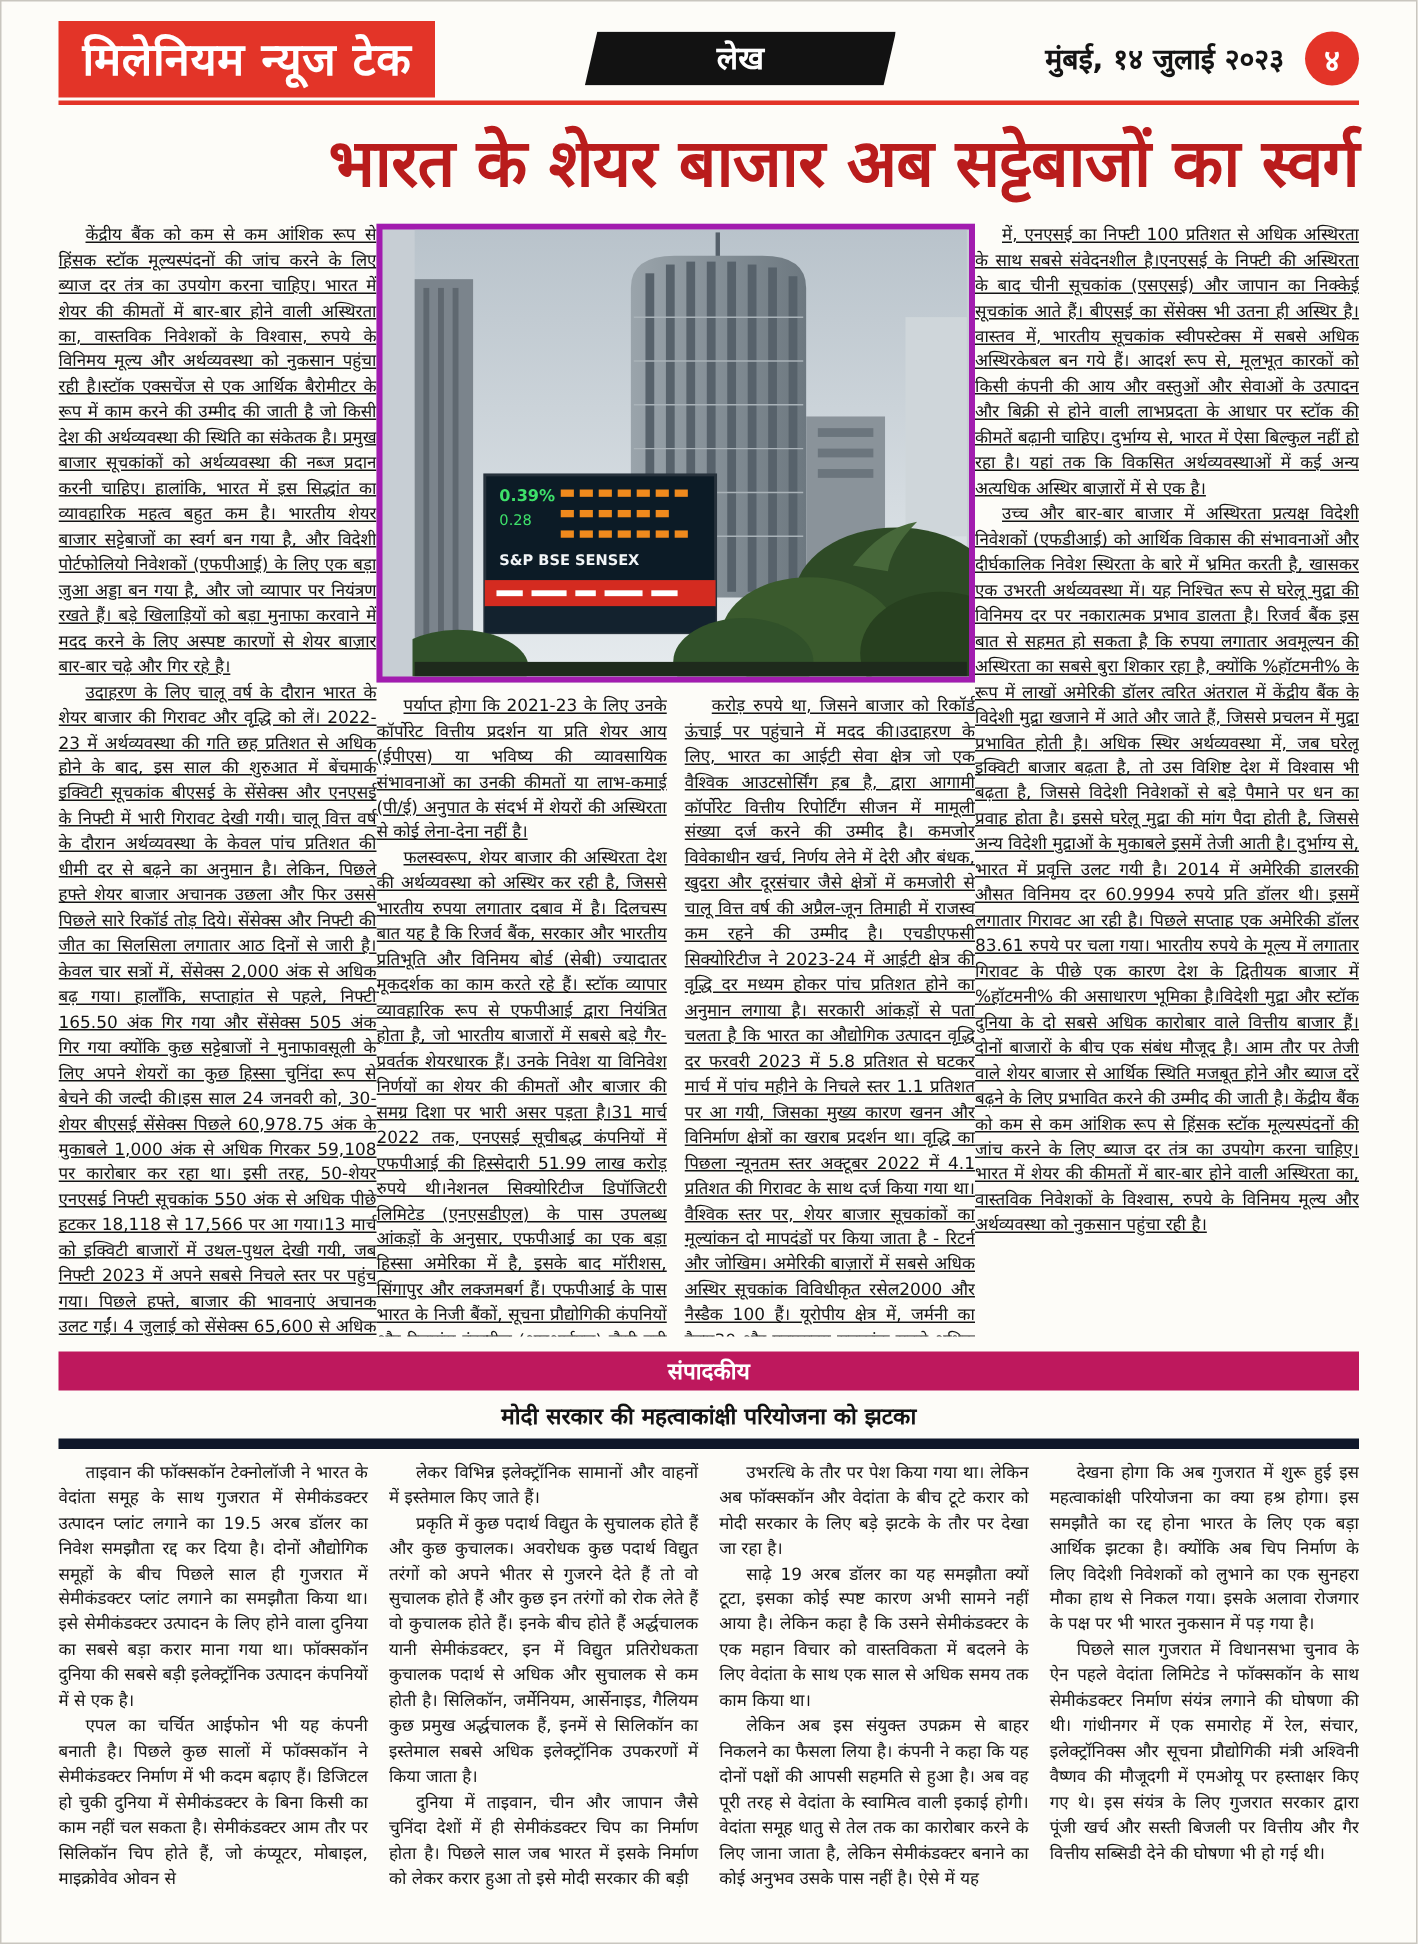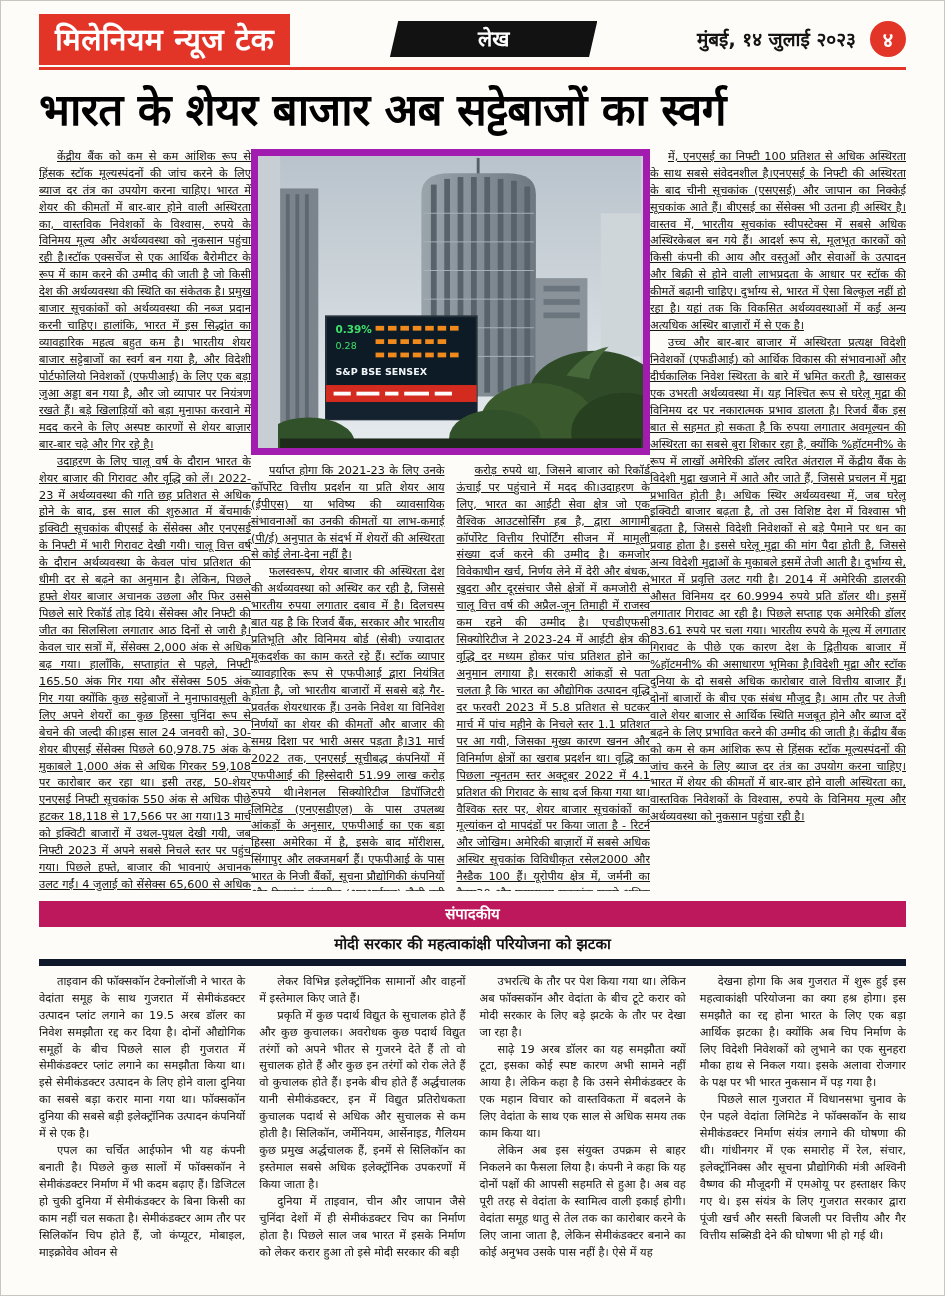--- a/index.html
+++ b/index.html
@@ -23,33 +23,33 @@
   }
   .dateline { font-weight:bold; font-size:19px; white-space:nowrap; }
   .page-num {
     width:36px; height:36px; border-radius:50%; background:#e33428; color:#fff;
     display:flex; align-items:center; justify-content:center;
     font-size:20px; font-weight:bold; flex:0 0 auto;
   }
   .red-rule { height:3px; background:#e33428; margin-top:6px; }
   
   h1.headline {
-    text-align:left; font-size:44px; font-weight:800; line-height:1.2;
-    margin:14px 0 12px; color:#000000; letter-spacing:-0.5px;
+    text-align:right; font-size:44px; font-weight:800; line-height:1.2;
+    margin:14px 0 12px; color:#b91c1c; letter-spacing:-0.5px;
   }
   .article-body {
     display:grid; grid-template-columns:212px 1fr 256px; column-gap:0;
     height:742px; overflow:hidden;
     font-size:11.3px; line-height:1.5; text-align:justify;text-decoration:underline;
   }
   .article-body p, .edit-cols p { text-indent:18px; margin:0; }
   .mid { display:flex; flex-direction:column; }
   .photo {
     width:100%; height:306px; margin-bottom:8px; background:#c7ced4;
-    border:7px solid #a21caf; overflow:hidden; flex:0 0 auto;padding-left:20px;
+    border:4px solid #a21caf; overflow:hidden; flex:0 0 auto;padding-left:20px;
   }
   .photo svg { display:block; width:100%; height:100%; }
   .mid-cols { display:grid; grid-template-columns:1fr 1fr; column-gap:12px; flex:1; overflow:hidden; }
   
   .edit-bar {
     margin-top:10px; background:#be185d; color:#fff; text-align:center;
     font-weight:bold; font-size:15px; padding:2px 0 4px;
   }
   h2.edit-headline {
     text-align:center; font-size:15px; font-weight:800; margin:6px 0 8px;

